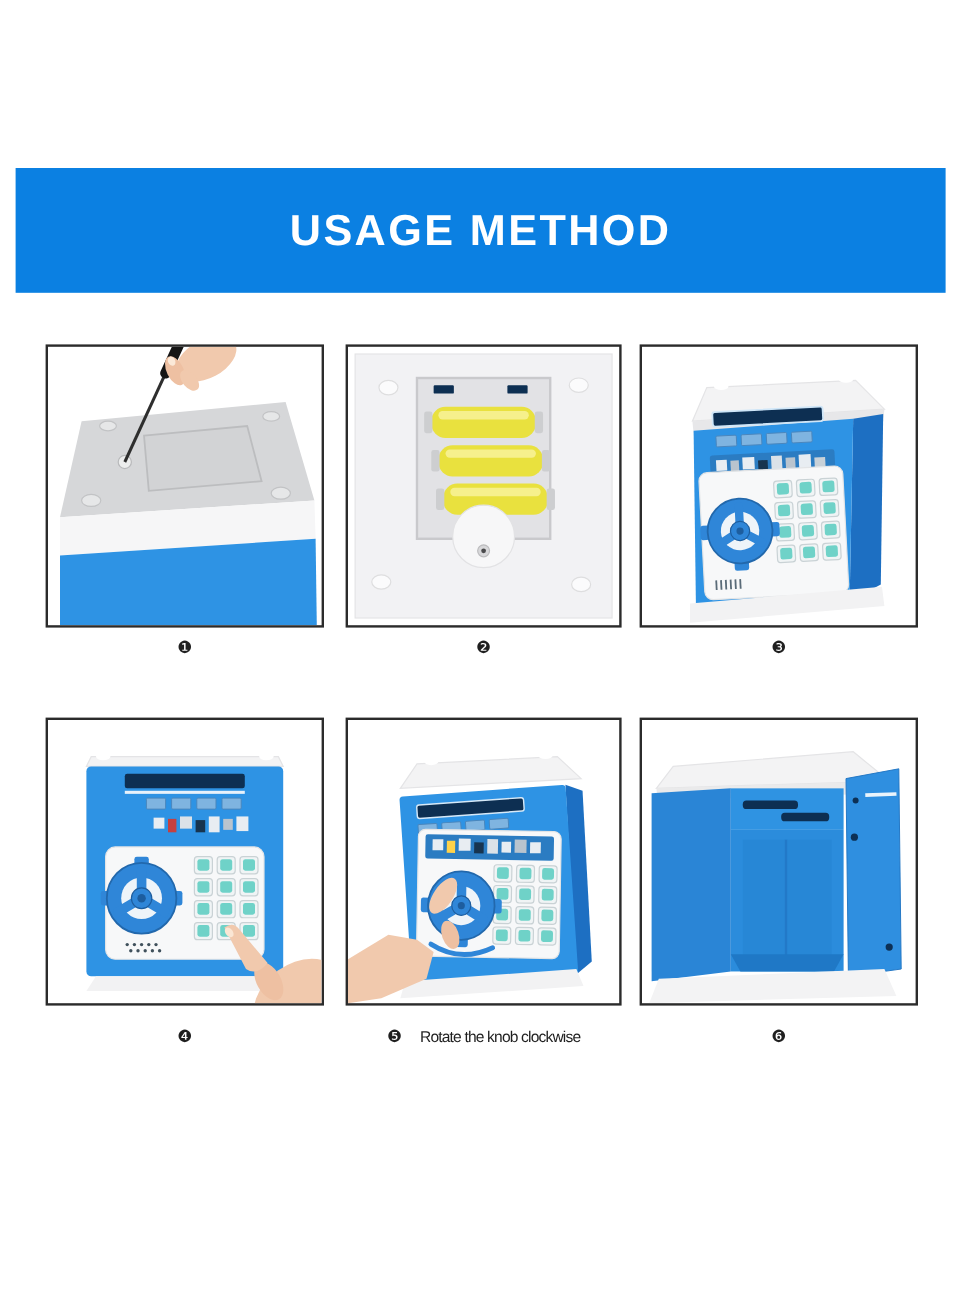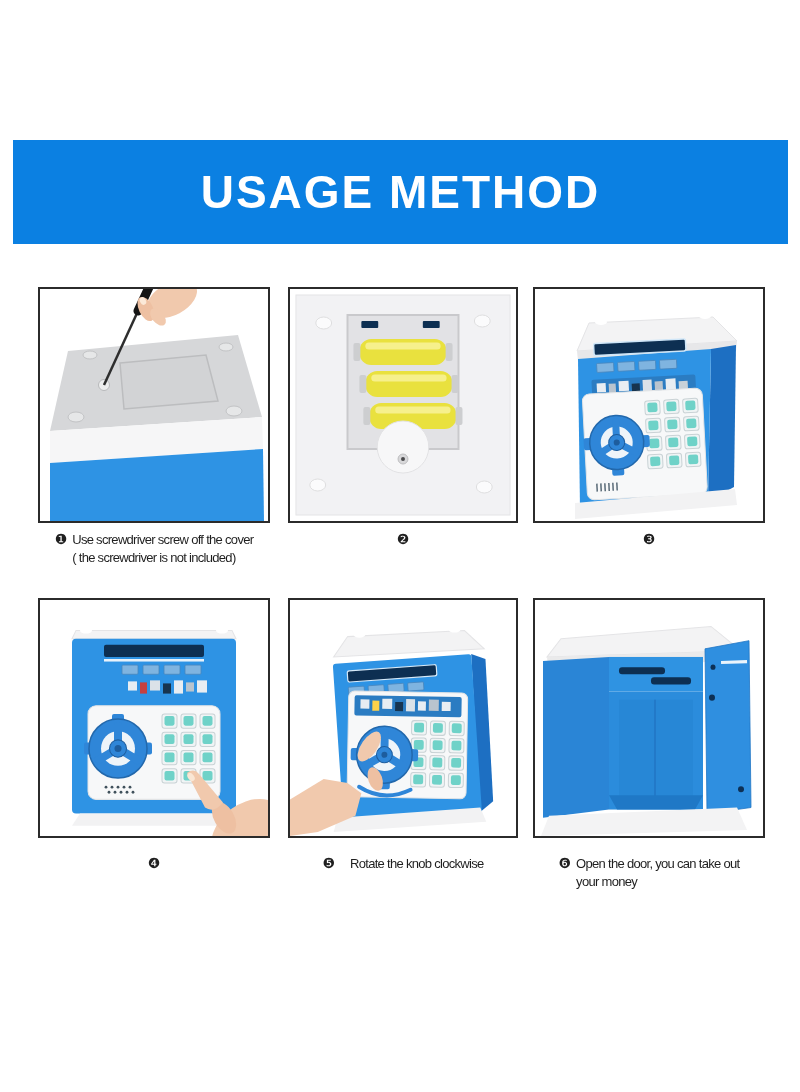--- a/index.html
+++ b/index.html
@@ -9,21 +9,21 @@
     --c-keypad-teal:#6fd2c8;
     --c-battery-yellow:#e9e13e;
     --c-caption-text:#1f1f1f;
     --c-photo-border:#2b2b2b;
   }
   html,body{margin:0;padding:0;background:#ffffff;}
   body{font-family:"Liberation Sans",sans-serif;}
   .page{position:relative;width:800px;height:1092px;background:#ffffff;overflow:hidden;}
   .banner{position:absolute;left:13px;top:140px;width:775px;height:104px;
           background:var(--c-banner-blue);display:flex;align-items:center;justify-content:center;}
-  .banner-title{color:#ffffff;font-size:46px;font-weight:800;letter-spacing:2px;white-space:nowrap;}
+  .banner-title{color:#ffffff;font-size:36px;font-weight:800;letter-spacing:2px;white-space:nowrap;}
   figure.photo{margin:0;position:absolute;border:2px solid var(--c-photo-border);
           background:#ffffff;box-sizing:border-box;overflow:hidden;}
   .p1{left:38px;top:287px;width:232px;height:236px;}
   .p2{left:288px;top:287px;width:230px;height:236px;}
   .p3{left:533px;top:287px;width:232px;height:236px;}
   .p4{left:38px;top:598px;width:232px;height:240px;}
   .p5{left:288px;top:598px;width:230px;height:240px;}
   .p6{left:533px;top:598px;width:232px;height:240px;}
   figure.photo svg{display:block;width:100%;height:100%;}
   .caption{position:absolute;display:flex;justify-content:center;align-items:flex-start;gap:5px;
@@ -371,24 +371,20 @@
           <circle cx="177" cy="96" r="3" fill="#0d3055"></circle>
           <circle cx="206" cy="186" r="3" fill="#0d3055"></circle>
         </g>
         <polygon points="14,212 202,204 212,226 6,232" fill="#f3f3f4"></polygon>
       </g>
     </svg>
   </figure>
 
   <div class="caption c1">
     <span class="bullet">❶</span>
-    <span class="cap-lines">
-      <span class="cap-line">Use screwdriver screw off the cover</span>
-      <span class="cap-line">( the screwdriver is not included)</span>
-    </span>
   </div>
 
   <div class="caption c2">
     <span class="bullet">❷</span>
   </div>
 
   <div class="caption c3">
     <span class="bullet">❸</span>
   </div>
 
@@ -398,19 +394,15 @@
 
   <div class="caption c5">
     <span class="bullet">❺</span>
     <span class="cap-lines">
       <span class="cap-line">Rotate the knob clockwise</span>
     </span>
   </div>
 
   <div class="caption c6">
     <span class="bullet">❻</span>
-    <span class="cap-lines">
-      <span class="cap-line">Open the door, you can take out</span>
-      <span class="cap-line">your money</span>
-    </span>
   </div>
 
 </div>
 
 </body></html>

